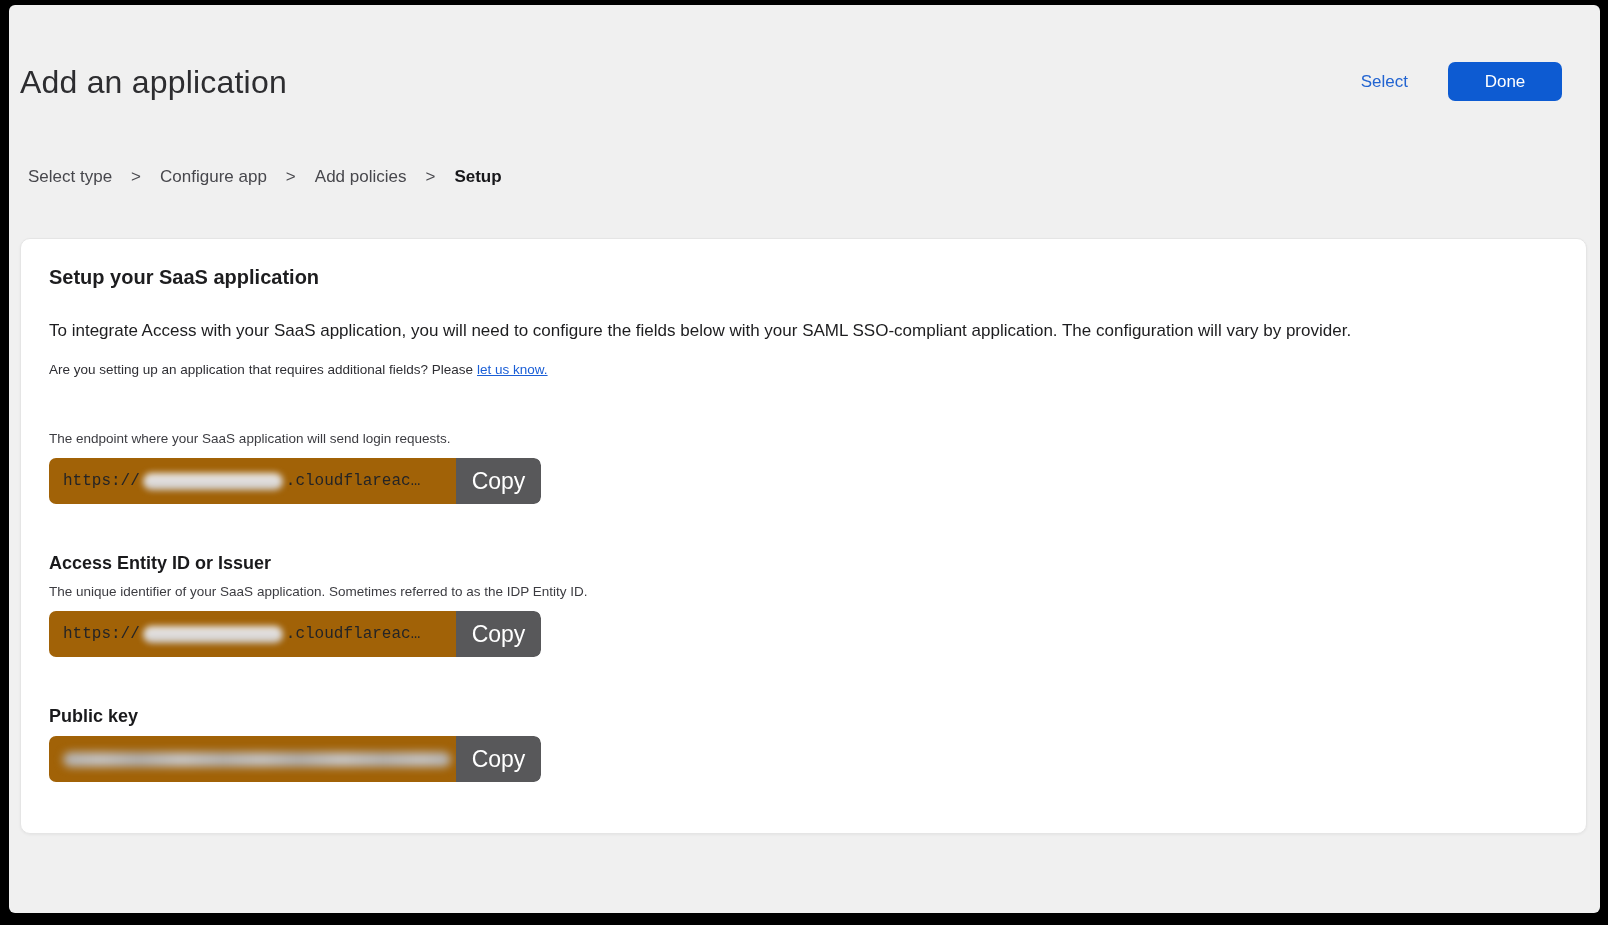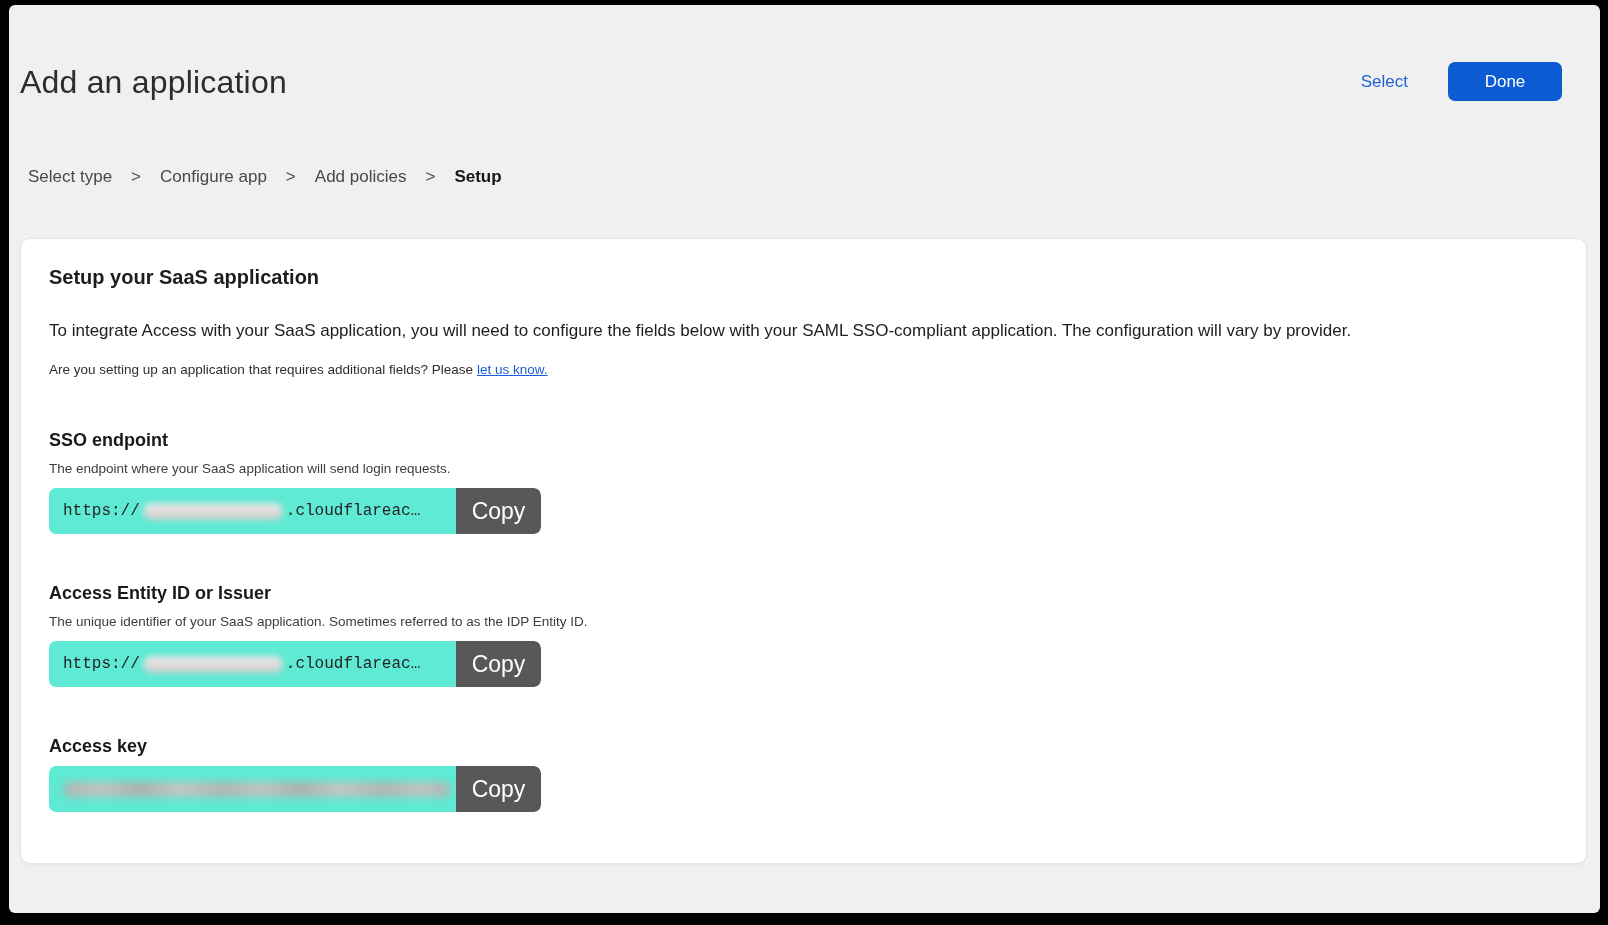--- a/index.html
+++ b/index.html
@@ -119,21 +119,21 @@
   }
   .field-row {
     display: flex;
     width: 492px;
     height: 46px;
     border-radius: 7px;
     overflow: hidden;
   }
   .field-value {
     flex: 1;
-    background: #5eead4;
+    background: #a16207;
     display: flex;
     align-items: center;
     padding-left: 14px;
     overflow: hidden;
     white-space: nowrap;
   }
   .mono {
     font-family: "Liberation Mono", "DejaVu Sans Mono", monospace;
     font-size: 16px;
     color: #242426;
@@ -191,21 +191,20 @@
     <span class="step active">Setup</span>
   </nav>
 
   <main class="card">
     <h2 class="card-title">Setup your SaaS application</h2>
     <p class="card-intro">To integrate Access with your SaaS application, you will need to configure the fields below with your SAML SSO-compliant application. The configuration will vary by provider.</p>
     <p class="card-note"><span>Are you setting up an application that requires additional fields? Please</span><a class="link">let us know.</a></p>
 
     <div id="fields-container">
   <section class="field-section">
-    <h3 class="field-label">SSO endpoint</h3>
     <p class="field-desc">The endpoint where your SaaS application will send login requests.</p>
     <div class="field-row">
       <div class="field-value">
         <span class="mono">https://</span>
         <span class="blob"></span>
         <span class="mono">.cloudflareac…</span>
       </div>
       <button class="copy-button">Copy</button>
     </div>
   </section>
@@ -217,21 +216,21 @@
       <div class="field-value">
         <span class="mono">https://</span>
         <span class="blob"></span>
         <span class="mono">.cloudflareac…</span>
       </div>
       <button class="copy-button">Copy</button>
     </div>
   </section>
 
   <section class="field-section">
-    <h3 class="field-label">Access key</h3>
+    <h3 class="field-label">Public key</h3>
     <div class="field-row">
       <div class="field-value">
         <span class="mono"></span>
         <span class="blob wide"></span>
         <span class="mono"></span>
       </div>
       <button class="copy-button">Copy</button>
     </div>
   </section>
 </div>

